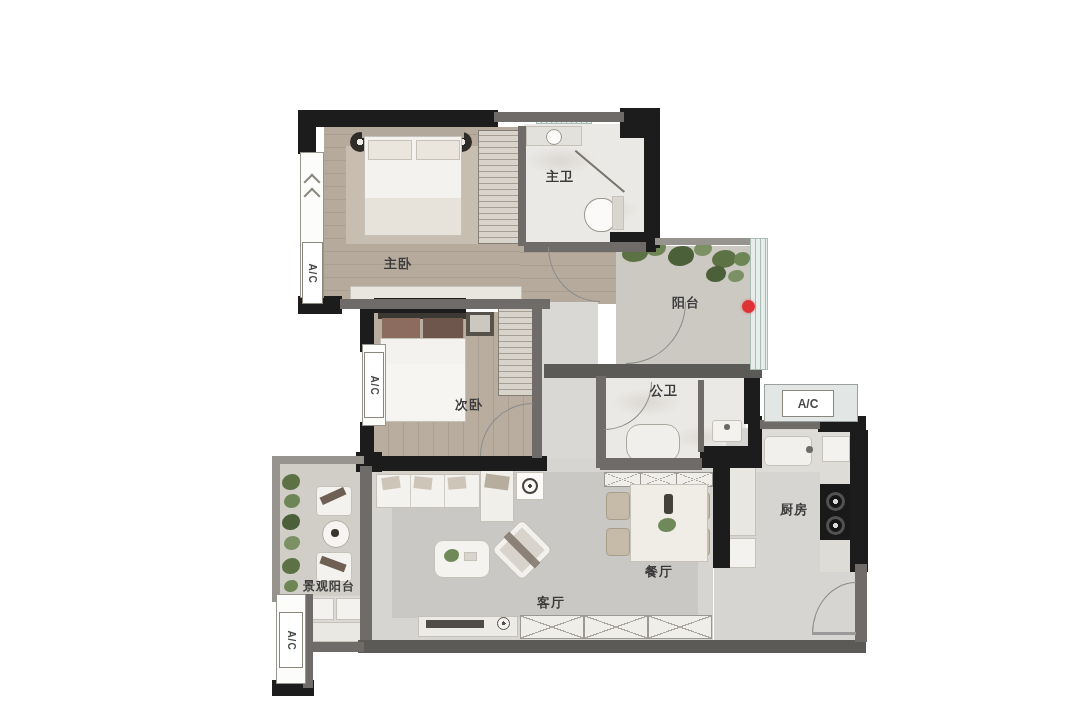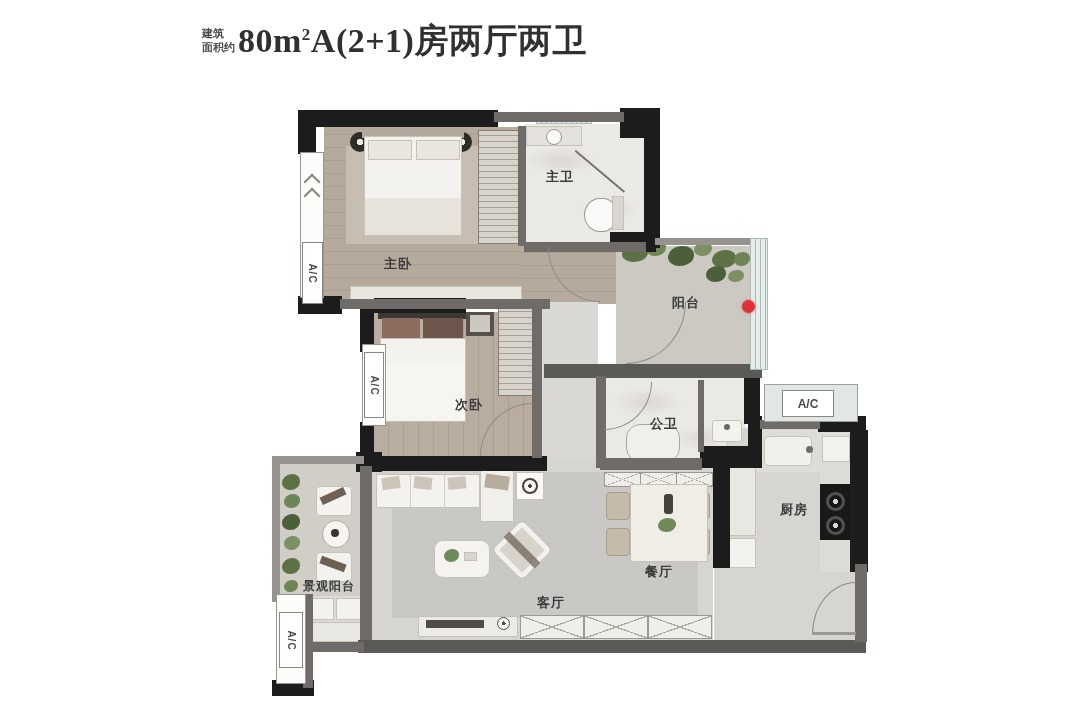--- a/index.html
+++ b/index.html
@@ -40,27 +40,20 @@
   #title{position:absolute;left:202px;top:18px;display:flex;align-items:flex-start;}
   #title .pre{font-size:11px;font-weight:bold;color:#4a4a4a;line-height:1.25;margin-top:9px;}
   #title .big{font-family:"Liberation Serif","DejaVu Serif",serif;font-weight:bold;font-size:34px;color:#303030;margin-left:3px;letter-spacing:.5px;}
   #title sup{font-size:17px;}
 </style>
 </head>
 <body>
 
 <div id="stage">
 
-  <div id="title">
-    <div class="pre">
-      <div>建筑</div>
-      <div>面积约</div>
-    </div>
-    <div class="big"><span>80m</span><sup>2</sup><span>A(2+1)房两厅两卫</span></div>
-  </div>
 
   <div class="floor wood" style="left:324px;top:127px;width:196px;height:176px"></div>
   <div class="floor wood" style="left:520px;top:246px;width:96px;height:58px"></div>
   <div class="floor" style="left:542px;top:302px;width:56px;height:160px;background:#dad8d4"></div>
   <div class="floor wood2" style="left:374px;top:312px;width:160px;height:148px"></div>
   <div class="floor marble" style="left:524px;top:124px;width:122px;height:122px"></div>
   <div class="floor marble" style="left:604px;top:376px;width:142px;height:88px"></div>
   <div class="floor" style="left:616px;top:246px;width:136px;height:122px;background:#ccc9c2"></div>
   <div class="floor tile" style="left:372px;top:458px;width:341px;height:184px"></div>
   <div class="floor tile" style="left:726px;top:428px;width:126px;height:146px"></div>
@@ -235,21 +228,21 @@
   <div class="arc" style="left:548px;top:247px;width:52px;height:55px;border-left-width:1.5px;border-bottom-width:1.5px;border-bottom-left-radius:100%"></div>
   <div class="arc" style="left:626px;top:302px;width:60px;height:62px;border-right-width:1.5px;border-bottom-width:1.5px;border-bottom-right-radius:100%"></div>
   <div class="arc" style="left:480px;top:403px;width:53px;height:53px;border-left-width:1.5px;border-top-width:1.5px;border-top-left-radius:100%"></div>
   <div class="arc" style="left:604px;top:382px;width:48px;height:48px;border-right-width:1.5px;border-bottom-width:1.5px;border-bottom-right-radius:100%"></div>
   <div class="arc" style="left:812px;top:582px;width:44px;height:52px;border-left-width:1.5px;border-top-width:1.5px;border-top-left-radius:100%"></div>
   <div class="abs" style="left:812px;top:632px;width:44px;height:3px;background:#9a9a9a"></div>
 
   <span class="rl" style="left:384px;top:257px">主卧</span>
   <span class="rl" style="left:546px;top:170px">主卫</span>
   <span class="rl" style="left:455px;top:398px">次卧</span>
-  <span class="rl" style="left:650px;top:417px">公卫</span>
+  <span class="rl" style="left:650px;top:384px">公卫</span>
   <span class="rl" style="left:672px;top:296px">阳台</span>
   <span class="rl" style="left:780px;top:503px">厨房</span>
   <span class="rl" style="left:645px;top:565px">餐厅</span>
   <span class="rl" style="left:537px;top:596px">客厅</span>
   <span class="rl" style="left:303px;top:580px;font-size:12px">景观阳台</span>
 
   <div class="dotc" style="left:742px;top:300px;width:13px;height:13px;background:#e03236;box-shadow:0 0 3px rgba(224,50,54,.6)"></div>
 
 </div>
 

